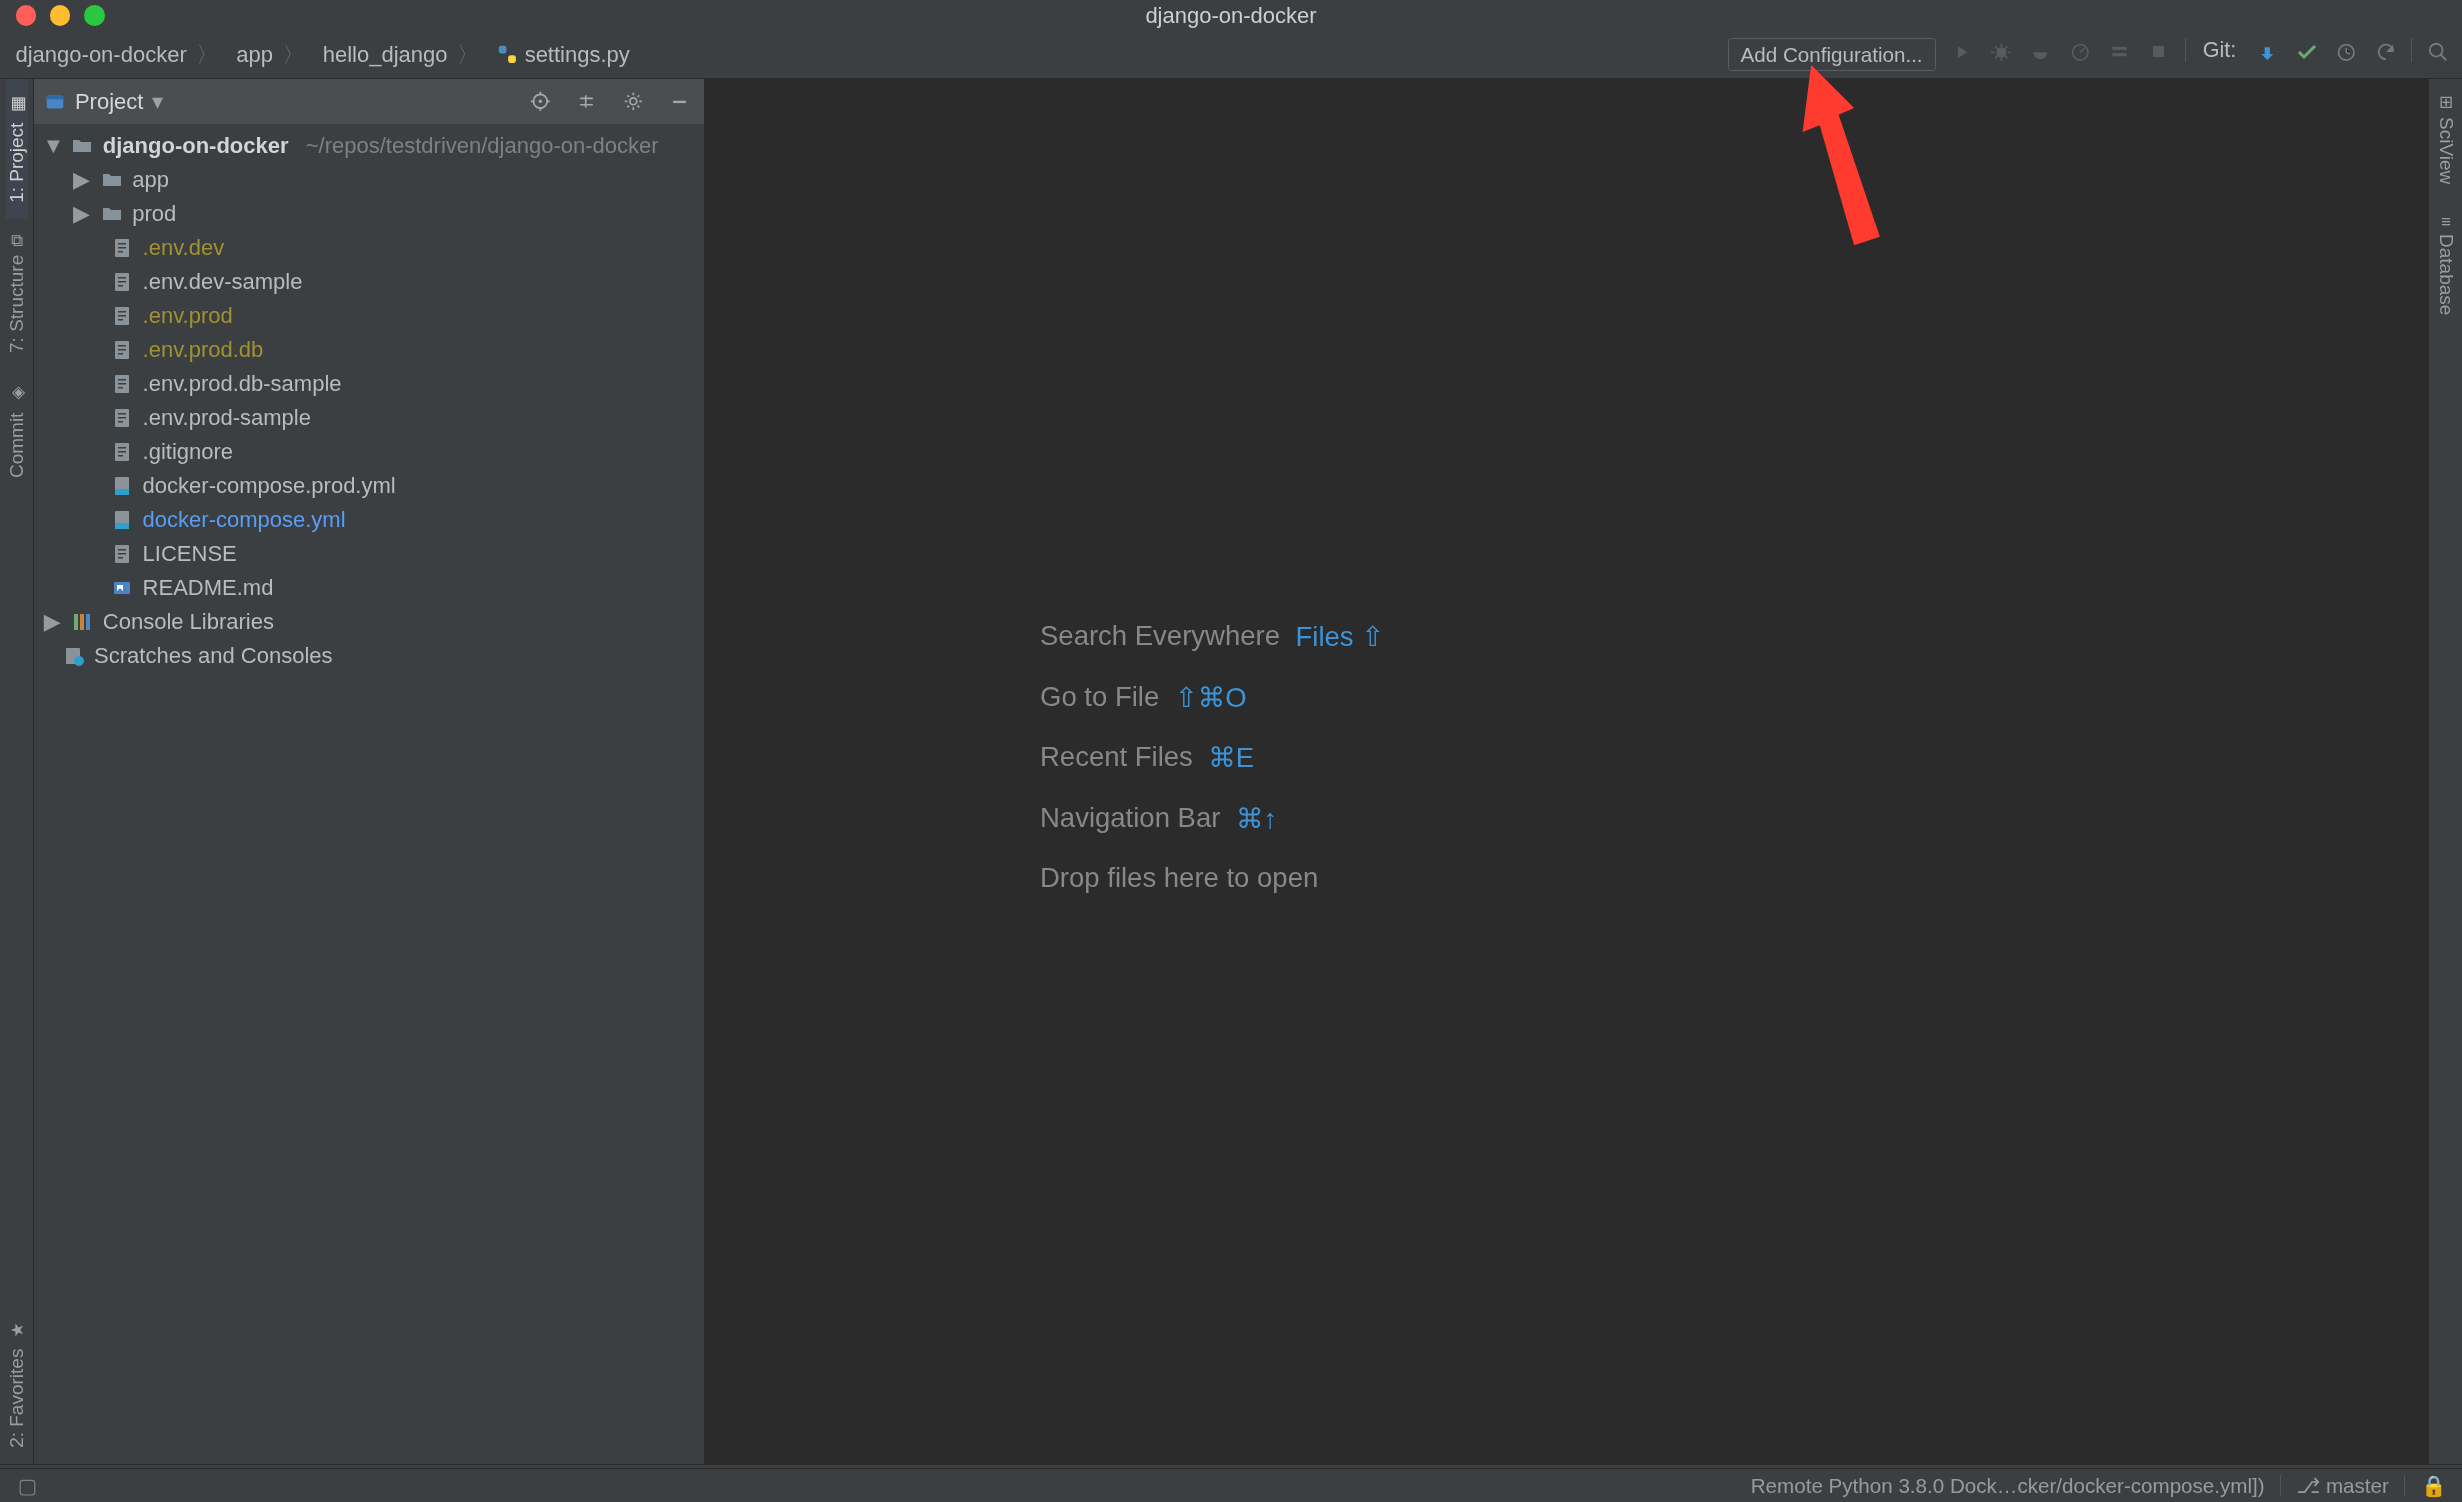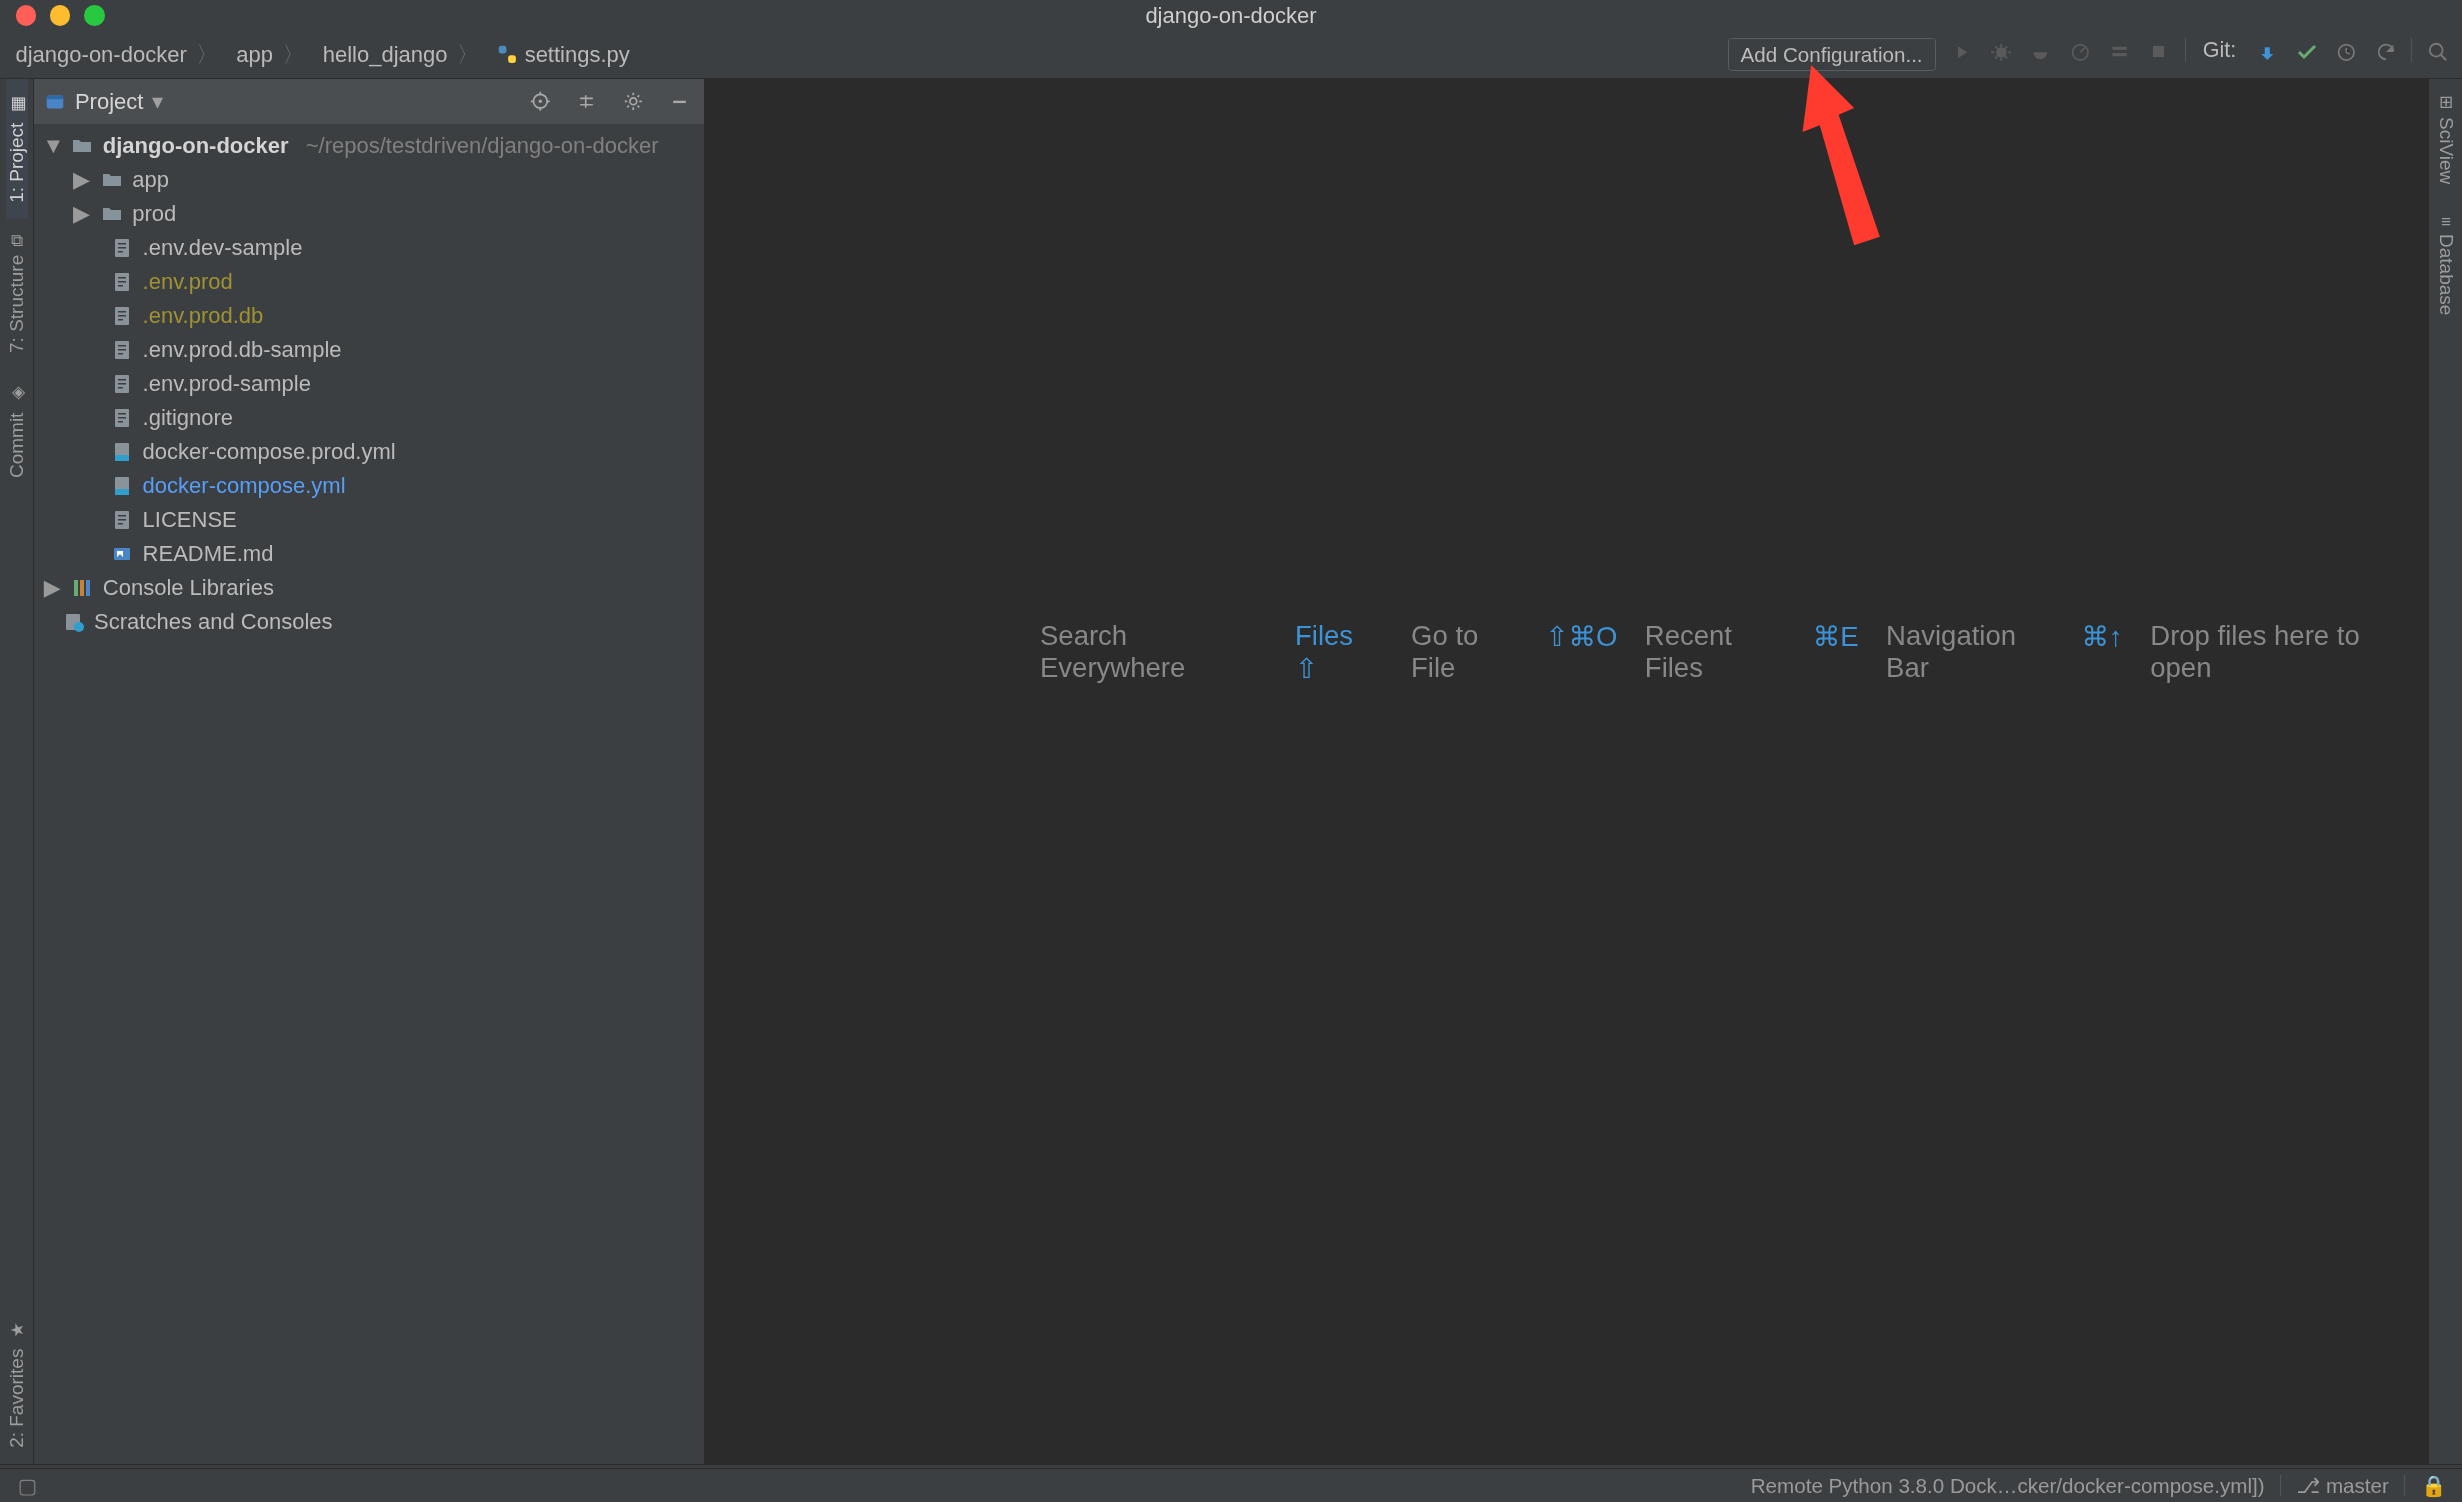--- a/index.html
+++ b/index.html
@@ -51,21 +51,21 @@
   .tree-row { display:flex; align-items:center; gap:8.6px; padding-left:8.6px; height:34px; white-space:nowrap; }
   .tree-row .arrow { width:19px; text-align:center; color:#9a9a9a; }
   .tree-row .fname.bold { font-weight:600; color:#d4d4d4; }
   .tree-row .path-hint { color:#808080; margin-left:8.6px; }
   .indent1{padding-left:38px;} .indent2{padding-left:76px;}
   .folder-ic,.file-ic { width:24px; height:24px; }
   .yellow-txt{color:#a09232;} .blue-txt{color:#589df6;}
 
   
   .editor { flex:1; background:#2b2b2b; position:relative; }
-  .welcome { position:absolute; top:541px; left:335px; display:flex; flex-direction:row; gap:27.5px; font-size:27.5px; }
+  .welcome { position:absolute; top:541px; left:335px; display:flex; flex-direction:column; gap:27.5px; font-size:27.5px; }
   .welcome-row { display:flex; gap:15.5px; }
   .welcome-row .label { color:#888888; }
   .welcome-row .shortcut { color:#3d93d6; }
 
   
   .bottom-strip { height:38px; background:#3c3f41; border-top:0.9px solid #2b2b2b; display:flex; align-items:center; padding:0 13.7px; font-size:20.6px; color:#b2b2b2; }
   .bottom-strip .bitem { display:flex; align-items:center; gap:8.6px; padding:0 15.5px; }
   .bottom-right { margin-left:auto; display:flex; align-items:center; gap:8.6px; }
 
   
@@ -268,20 +268,29 @@
         <span>prod</span>
       </div>
 
       <div class="tree-row indent2">
           <svg class="file-ic" viewBox="0 0 24 24">
             <rect x="5" y="3" width="14" height="18" rx="1" fill="#8a9399"></rect>
             <rect x="8" y="7" width="8" height="1.5" fill="#3c3f41"></rect>
             <rect x="8" y="11" width="8" height="1.5" fill="#3c3f41"></rect>
             <rect x="8" y="15" width="5" height="1.5" fill="#3c3f41"></rect>
           </svg>
+          <span class="yellow-txt">.env.dev</span>
+        </div>
+      <div class="tree-row indent2">
+          <svg class="file-ic" viewBox="0 0 24 24">
+            <rect x="5" y="3" width="14" height="18" rx="1" fill="#8a9399"></rect>
+            <rect x="8" y="7" width="8" height="1.5" fill="#3c3f41"></rect>
+            <rect x="8" y="11" width="8" height="1.5" fill="#3c3f41"></rect>
+            <rect x="8" y="15" width="5" height="1.5" fill="#3c3f41"></rect>
+          </svg>
           <span>.env.dev-sample</span>
         </div>
       <div class="tree-row indent2">
           <svg class="file-ic" viewBox="0 0 24 24">
             <rect x="5" y="3" width="14" height="18" rx="1" fill="#8a9399"></rect>
             <rect x="8" y="7" width="8" height="1.5" fill="#3c3f41"></rect>
             <rect x="8" y="11" width="8" height="1.5" fill="#3c3f41"></rect>
             <rect x="8" y="15" width="5" height="1.5" fill="#3c3f41"></rect>
           </svg>
           <span class="yellow-txt">.env.prod</span>

